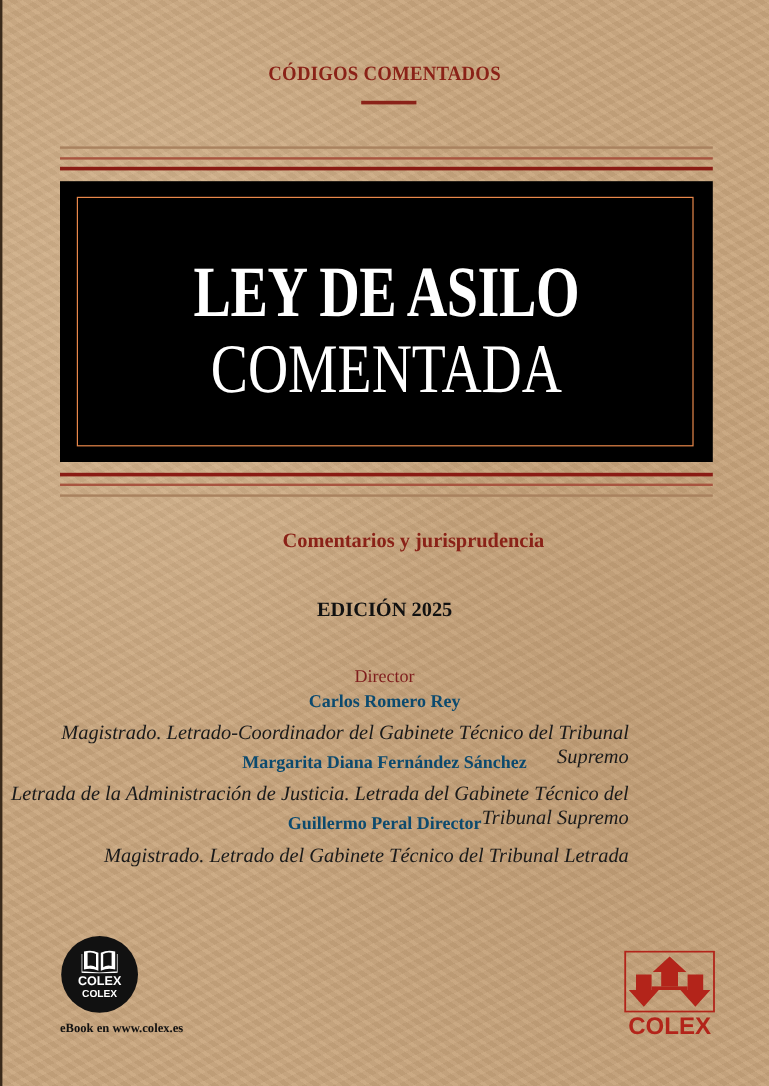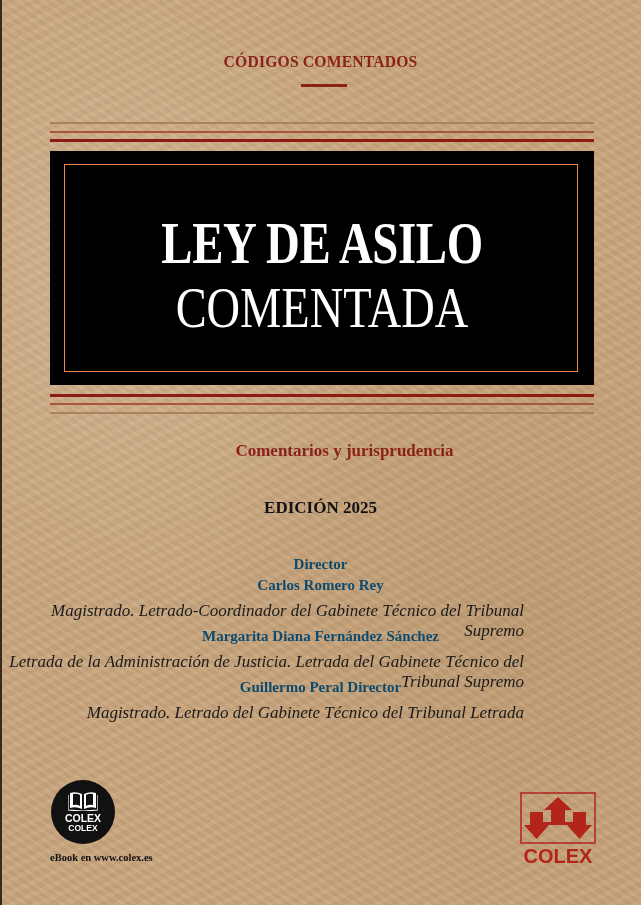--- a/index.html
+++ b/index.html
@@ -50,21 +50,21 @@
     font-family: "Liberation Serif", serif; font-weight: bold; font-size: 17px;
     color: #8a2218;
     padding-left: 24px;
   }
   .edition {
     position: absolute; left: 0; width: 641px; top: 498px; text-align: center;
     font-family: "Liberation Serif", serif; font-weight: bold; font-size: 17px;
     color: #111111;
   }
   .role { position: absolute; left: 0; width: 641px; top: 556px; text-align: center;
-    font-family: "Liberation Serif", serif; font-size: 15px; color: #0c4a6e; font-weight: bold; }
+    font-family: "Liberation Serif", serif; font-size: 15px; color: #7f1d1d; }
   .name { position: absolute; left: 0; width: 641px; text-align: center;
     font-family: "Liberation Serif", serif; font-weight: bold; font-size: 15px; color: #0c4a6e; }
   .affil { position: absolute; left: 0; width: 524px; text-align: right;
     font-family: "Liberation Serif", serif; font-style: italic; font-size: 17px; color: #1a1a1a; }
   .reader-badge {
     position: absolute; left: 51px; top: 780px; width: 64px; height: 64px; border-radius: 50%;
     background: #111111;
   }
   .reader-book { position: absolute; left: 17px; top: 9px; }
   .reader-t1 { position: absolute; left: 0; width: 64px; top: 33px; text-align: center;

